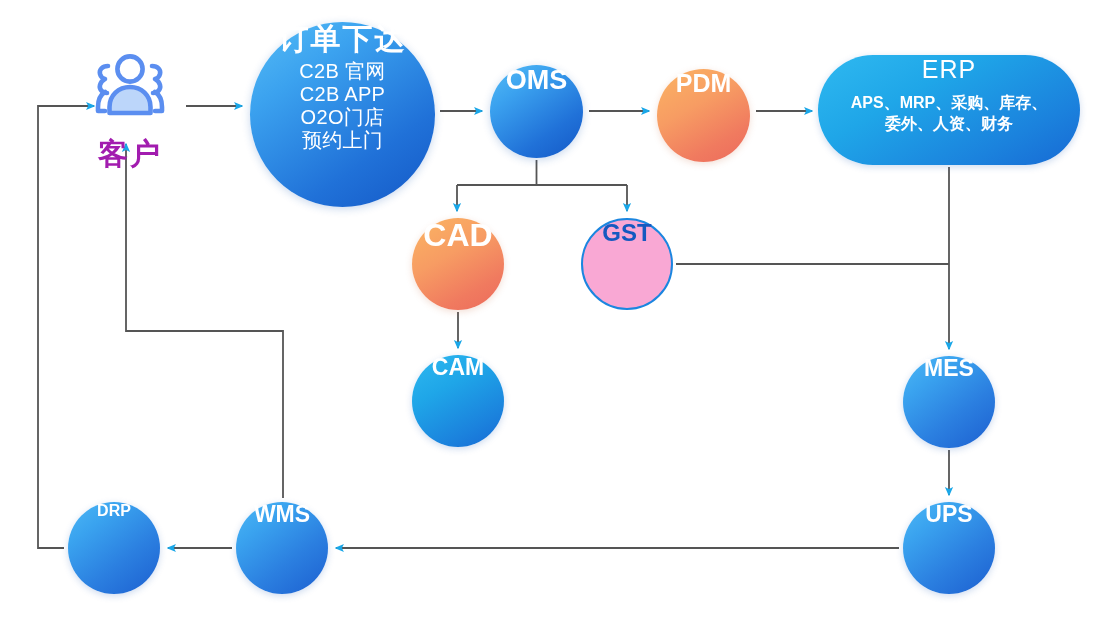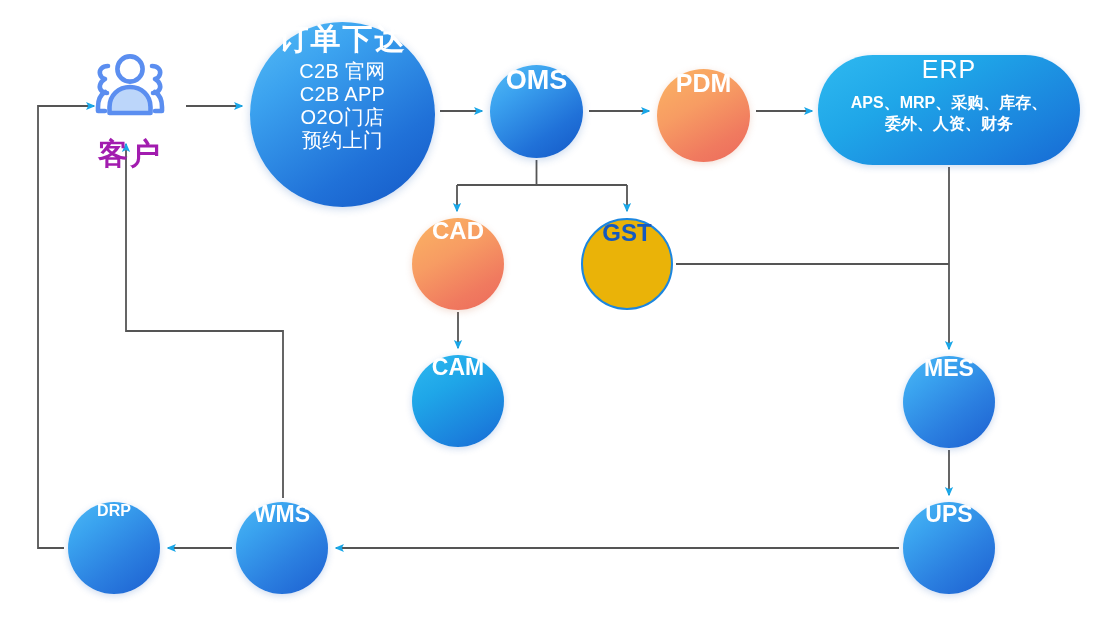--- a/index.html
+++ b/index.html
@@ -51,21 +51,21 @@
   }
   .grad-cyan {
     background: linear-gradient(150deg, #2fb9f0 0%, #1fa6e8 35%, #1b82dd 75%, #1769d4 100%);
     box-shadow: 0 2px 7px rgba(30,90,180,0.22);
   }
   .grad-orange {
     background: linear-gradient(150deg, #fbb463 0%, #f79c63 40%, #f07a5f 75%, #ec6a5c 100%);
     box-shadow: 0 2px 7px rgba(200,110,70,0.22);
   }
   .outline-blue {
-    background: #eab308;
+    background: #f9a8d4;
     border: 2.5px solid #1b86e0;
     color: #1559c0;
   }
 
   
   #node-order {
     left: 250px; top: 22px; width: 185px; height: 185px;
   }
   #node-order .title {
     font-size: 30px; font-weight: 700; letter-spacing: 2px; margin-bottom: 4px;
@@ -78,21 +78,21 @@
   #node-oms { left: 490px; top: 65px; width: 93px; height: 93px; font-size: 27px; font-weight: 700; }
   #node-pdm { left: 657px; top: 69px; width: 93px; height: 93px; font-size: 25px; font-weight: 700; }
 
   #node-erp {
     left: 818px; top: 55px; width: 262px; height: 110px;
     border-radius: 55px;
   }
   #node-erp .title { font-size: 25px; font-weight: 400; letter-spacing: 1px; }
   #node-erp .sub { font-size: 16px; font-weight: 700; margin-top: 10px; line-height: 1.3; }
 
-  #node-cad { left: 412px; top: 218px; width: 92px; height: 92px; font-size: 24px; font-weight: 700; }
+  #node-cad { left: 412px; top: 218px; width: 92px; height: 92px; font-size: 32px; font-weight: 700; }
   #node-gst { left: 581px; top: 218px; width: 92px; height: 92px; font-size: 24px; font-weight: 700; }
   #node-cam { left: 412px; top: 355px; width: 92px; height: 92px; font-size: 23px; font-weight: 700; }
 
   #node-mes { left: 903px; top: 356px; width: 92px; height: 92px; font-size: 23px; font-weight: 700; }
   #node-ups { left: 903px; top: 502px; width: 92px; height: 92px; font-size: 23px; font-weight: 700; }
 
   #node-wms { left: 236px; top: 502px; width: 92px; height: 92px; font-size: 23px; font-weight: 700; }
   #node-drp { left: 68px; top: 502px; width: 92px; height: 92px; font-size: 16px; font-weight: 700; }
 
   

